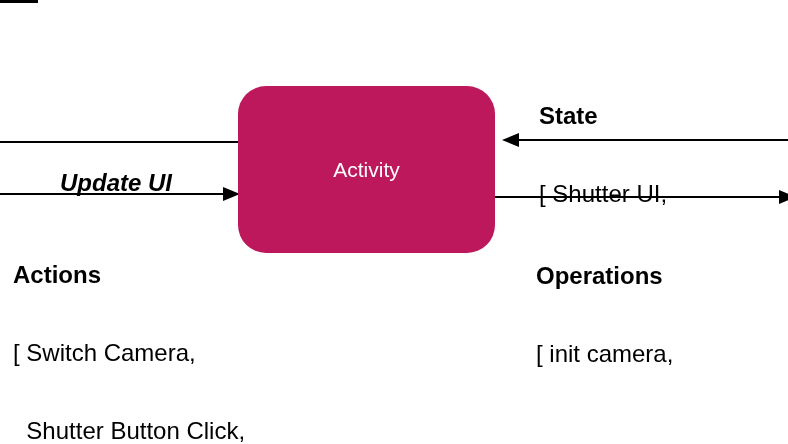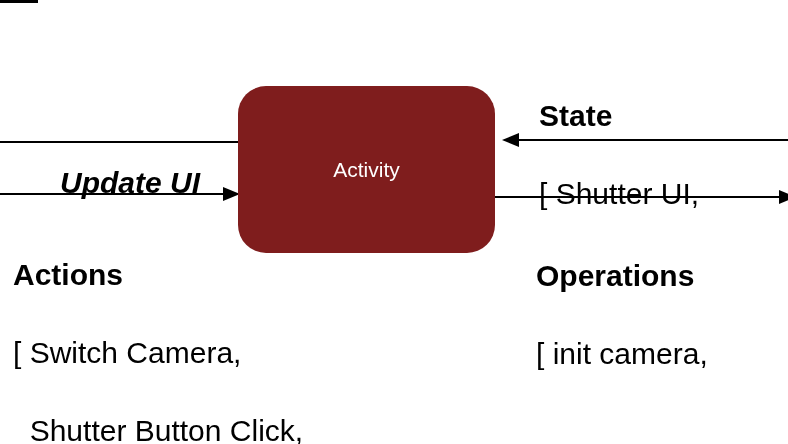--- a/index.html
+++ b/index.html
@@ -47,21 +47,21 @@
     display: flex;
     align-items: center;
     justify-content: center;
   }
   .activity-box span {
     color: #ffffff;
     font-size: 21px;
   }
   .label-block {
     position: absolute;
-    font-size: 30px;
+    font-size: 24px;
     line-height: 26px;
     white-space: pre;
   }
   .label-block .title { font-weight: bold; }
   .lb-update-ui { left: 60px;  top: 118px; font-style: italic; }
   .lb-actions   { left: 13px;  top: 210px; }
   .lb-state     { left: 539px; top: 51px; }
   .lb-ops       { left: 536px; top: 211px; }
 </style>
 </head>
@@ -73,21 +73,21 @@
 
   <div class="line line-left-top"></div>
   <div class="line line-left-bottom"></div>
   <div class="line line-right-top"></div>
   <div class="line line-right-bottom"></div>
 
   <div class="arrowhead ah-right ah-actions"></div>
   <div class="arrowhead ah-left ah-state"></div>
   <div class="arrowhead ah-right ah-ops"></div>
 
-  <div class="activity-box" style="background-color: #7f1d1d;">
+  <div class="activity-box" style="background-color: #be185d;">
     <span>Activity</span>
   </div>
 
   <div class="label-block lb-update-ui">
     <div class="title">Update UI</div>
   </div>
 
   <div class="label-block lb-actions">
     <div class="title">Actions</div>
     <div>[ Switch Camera,</div>

